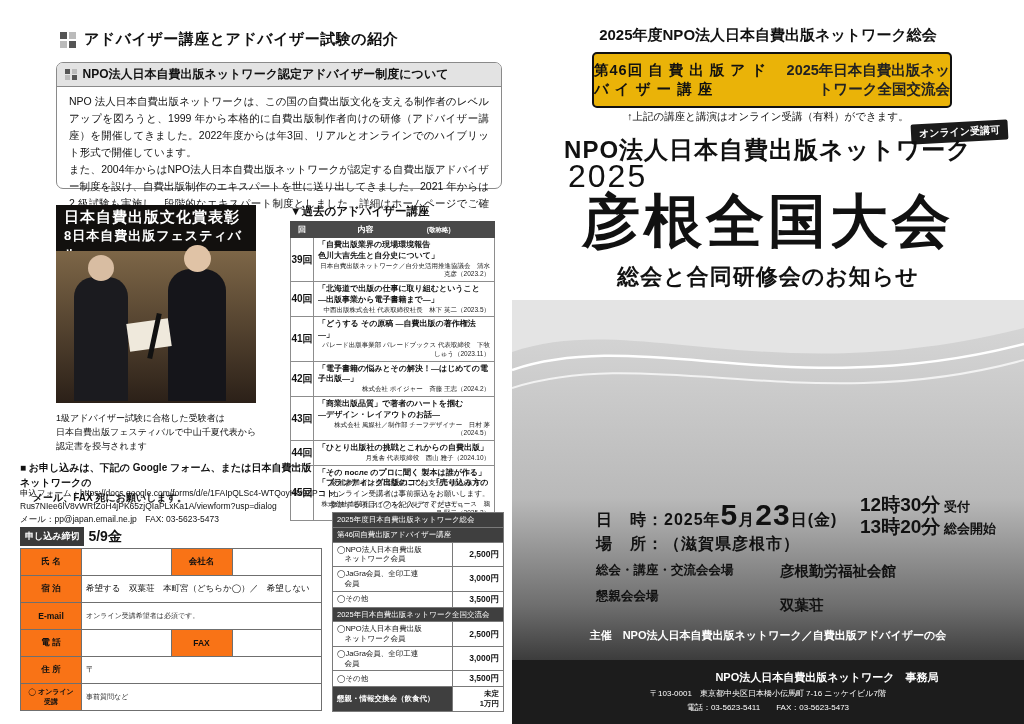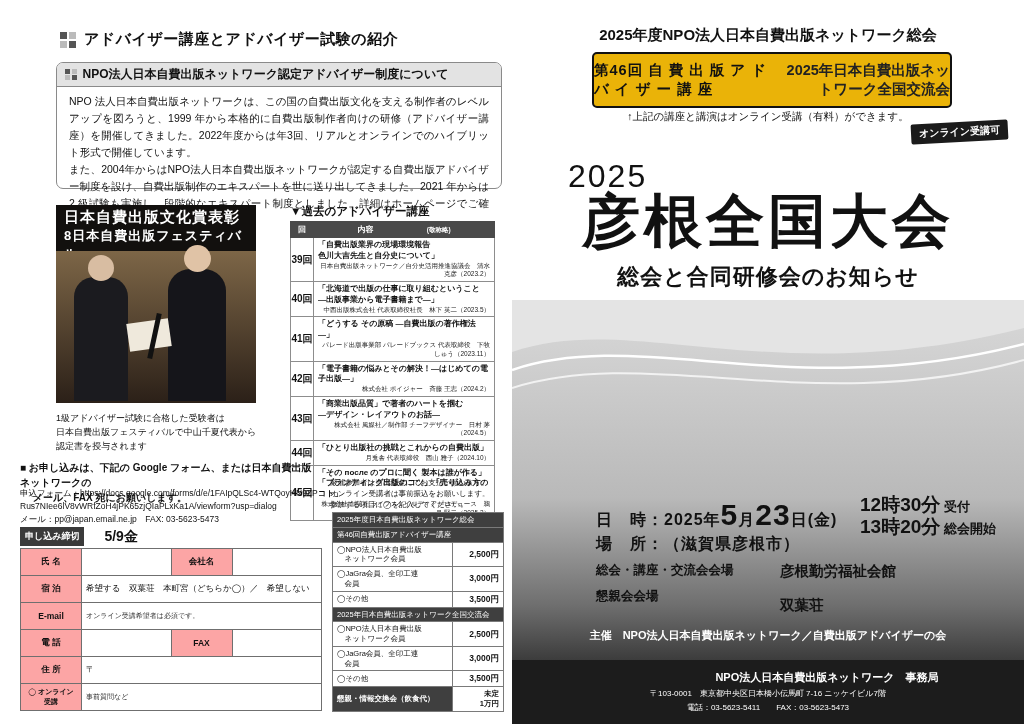--- a/index.html
+++ b/index.html
@@ -84,31 +84,31 @@
   .l2{font-size:6.5px;display:block;text-align:right;color:#222;}
 
   
   .apply-head{
     position:absolute;left:20px;top:460px;width:300px;font-size:10px;line-height:1.5;font-weight:bold;
   }
   .apply-lines{
     position:absolute;left:20px;top:487px;width:300px;font-size:8.5px;line-height:1.5;word-break:break-all;
   }
   .deadline{
-    position:absolute;left:20px;top:527px;display:flex;align-items:center;gap:20px;
+    position:absolute;left:20px;top:527px;display:flex;align-items:center;gap:4px;
   }
   .deadline .lbl{background:#3a3a3a;color:#fff;font-size:9px;padding:3px 5px;font-weight:bold;}
   .deadline .val{font-size:14px;font-weight:bold;}
 
   .form{
     position:absolute;left:20px;top:548px;width:302px;
     border-collapse:collapse;font-size:8.5px;
   }
   .form td{border:1px solid #6f6f6f;height:22px;padding:2px 4px;}
-  .form .lab{width:52px;text-align:center;background:#fca5a5;font-weight:bold;}
+  .form .lab{width:52px;text-align:center;background:#f97316;font-weight:bold;}
   .small{font-size:7px;color:#333;}
 
   
   .note-right{
     position:absolute;left:330px;top:478px;width:178px;font-size:7.5px;line-height:1.45;
   }
   .ptbl{
     position:absolute;left:332px;top:512px;width:172px;border-collapse:collapse;font-size:7.5px;
   }
   .ptbl .hd td{background:#3f3f3f;color:#fff;font-weight:normal;font-size:7.5px;padding:2px 4px;}
@@ -382,20 +382,21 @@
     <div class="r-top">2025年度NPO法人日本自費出版ネットワーク総会</div>
 
     <div class="r-box">
       <div class="l1">第46回 自 費 出 版 ア ド バ イ ザ ー 講 座</div>
       <div class="l2">2025年日本自費出版ネットワーク全国交流会</div>
     </div>
 
     <div class="r-note">↑上記の講座と講演はオンライン受講（有料）ができます。</div>
     <div class="r-online">オンライン受講可</div>
 
+    <div class="r-net">NPO法人日本自費出版ネットワーク</div>
     <div class="r-year">2025</div>
     <div class="r-main">彦根全国大会</div>
     <div class="r-sub">総会と合同研修会のお知らせ</div>
 
     <div class="r-grey">
       <svg class="wave" viewBox="0 0 512 120" preserveAspectRatio="none">
         <path d="M0,52 C120,10 260,92 512,28 L512,0 L0,0 Z" fill="#e4e4e4"></path>
         <path d="M0,70 C130,26 280,104 512,44" stroke="#ffffff" stroke-width="2.5" fill="none"></path>
         <path d="M0,88 C140,44 300,118 512,60" stroke="#f2f2f2" stroke-width="2" fill="none"></path>
       </svg>

